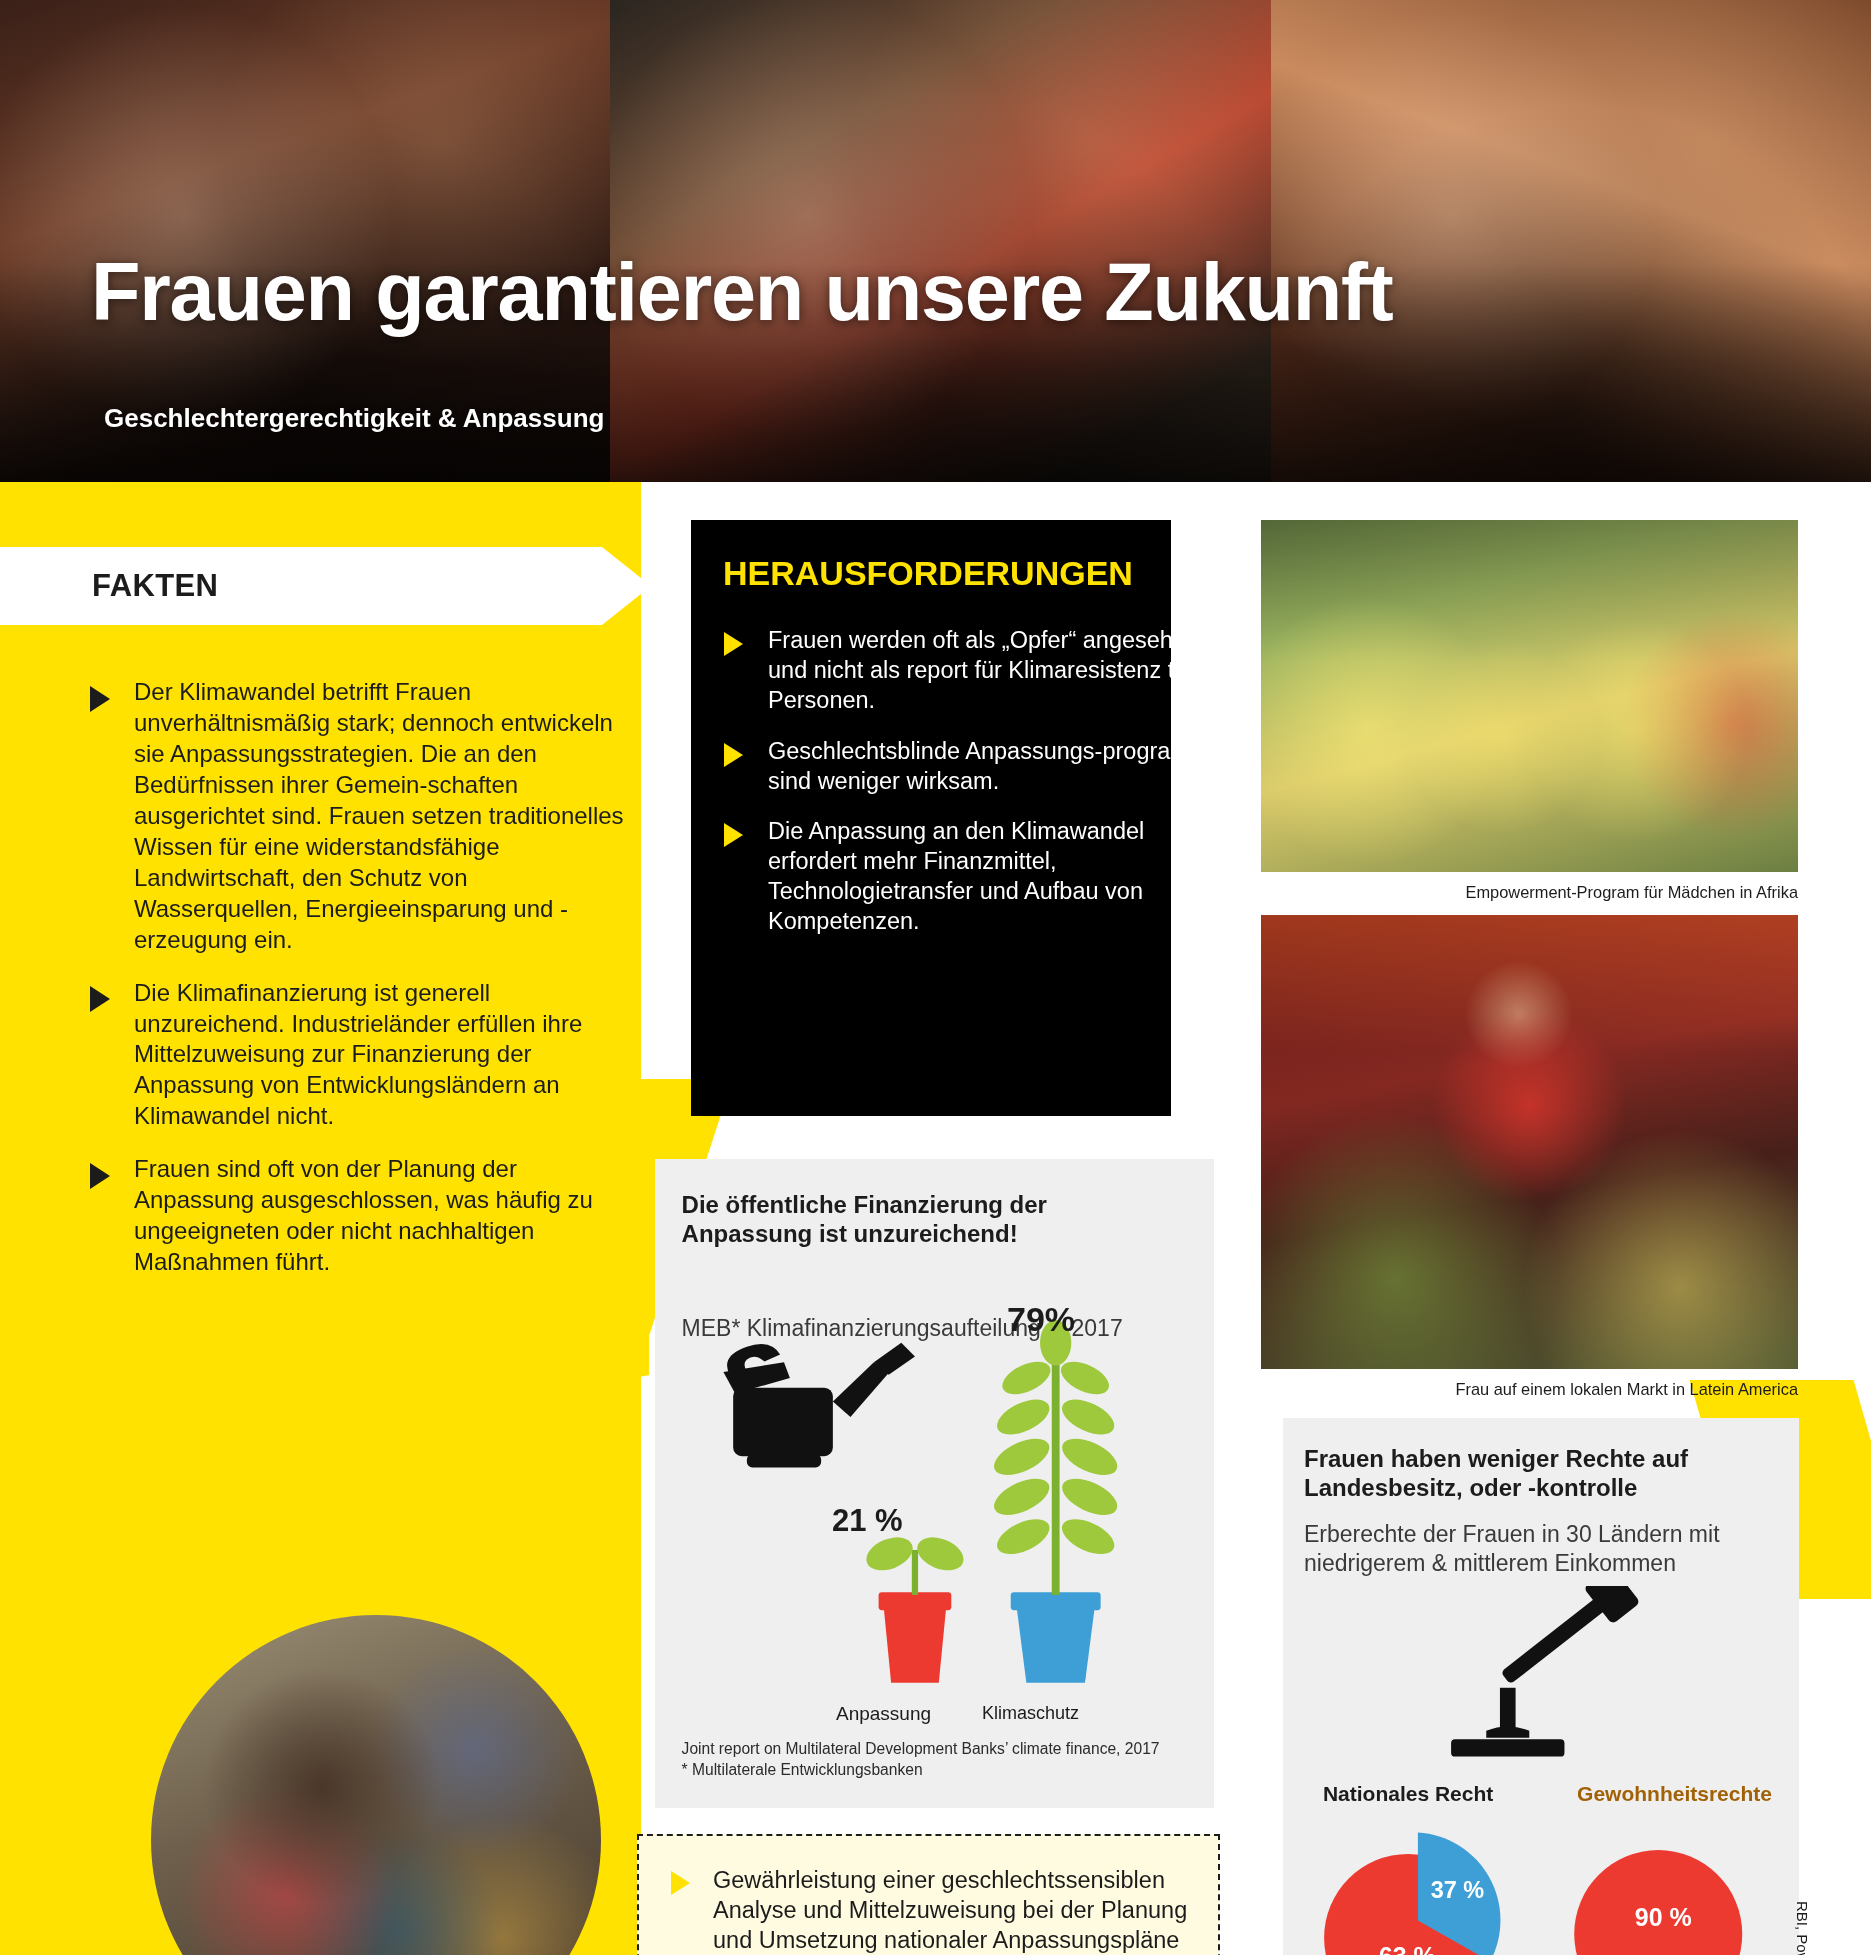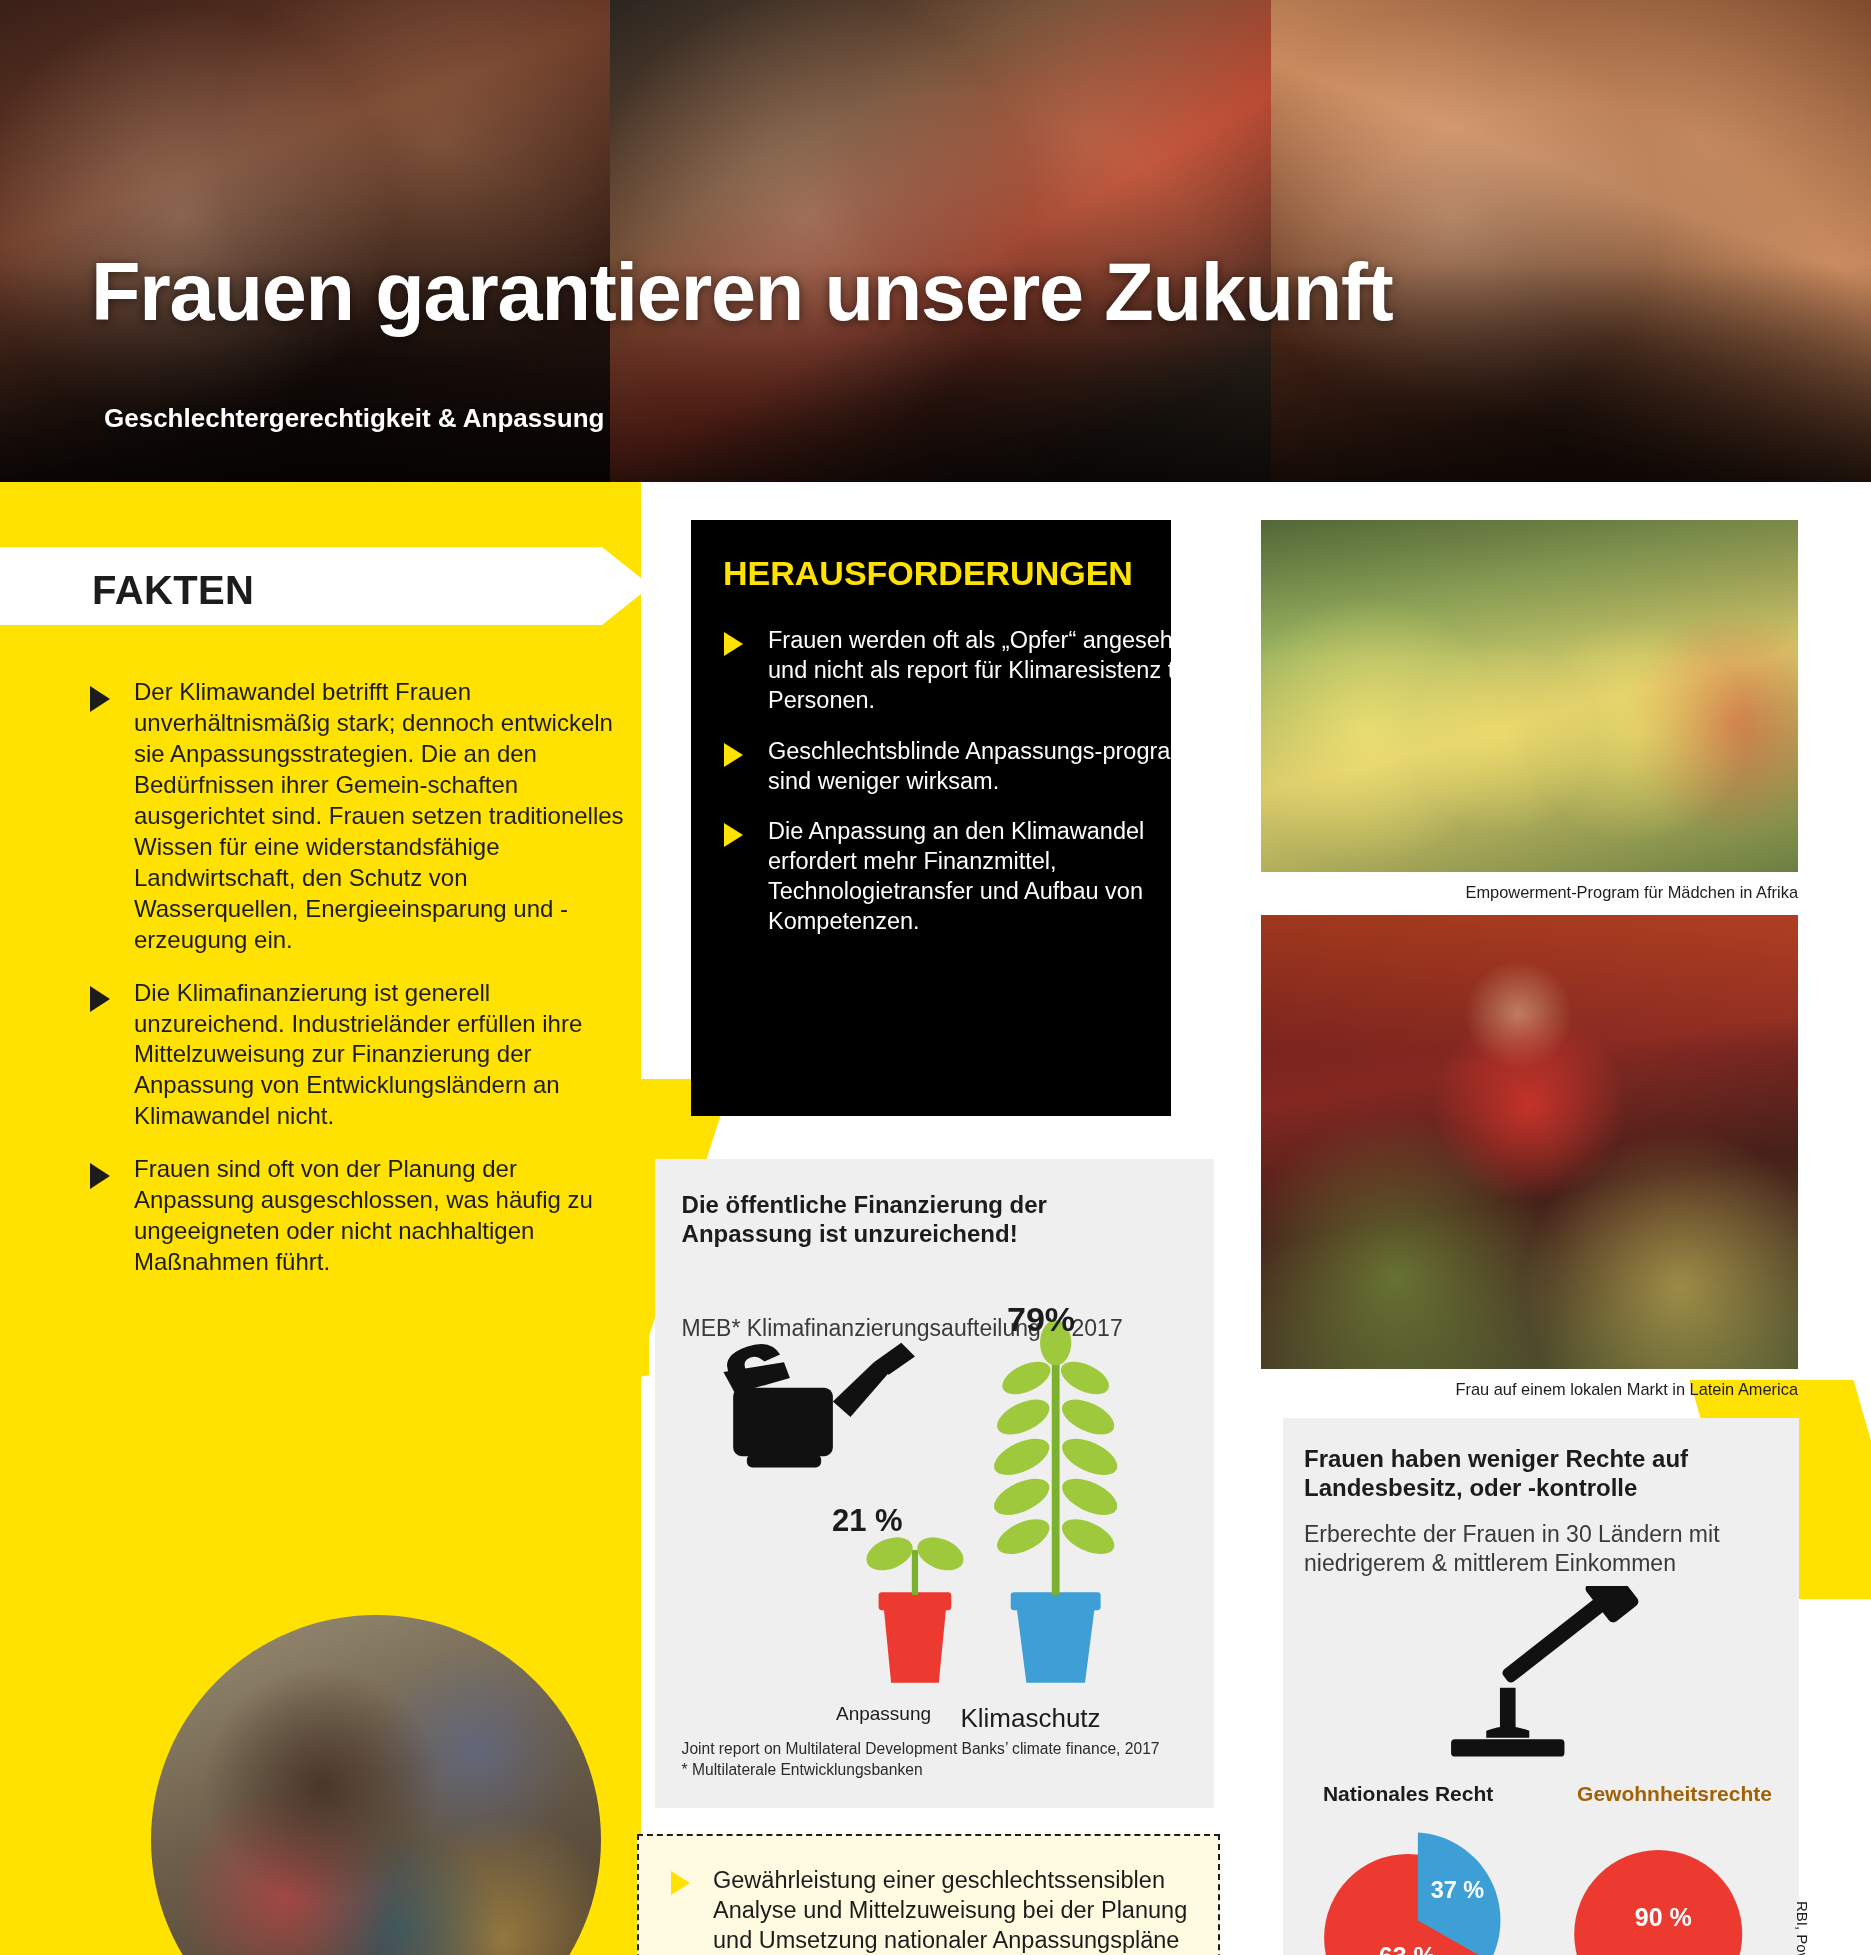--- a/index.html
+++ b/index.html
@@ -34,21 +34,21 @@
      transform:skewX(-18deg);}
   .diag2{position:absolute;left:-15.6px;top:1287px;width:665px;height:141px;background:#ffe200;
      transform:skewY(-9deg);}
   .diag3{position:absolute;left:1721px;top:1380px;width:164px;height:219px;background:#ffe200;
      transform:skewX(16deg);}
 
   
   .fakten-banner{position:absolute;left:0;top:547px;width:602px;height:78px;background:#ffffff;}
   .fakten-arrow{position:absolute;left:602px;top:547px;width:0;height:0;
      border-top:39px solid transparent;border-bottom:39px solid transparent;border-left:49px solid #ffffff;}
-  .fakten-label{position:absolute;left:92px;top:568px;font-size:40px;font-weight:bold;color:#1c1c1c;letter-spacing:0.4px;}
+  .fakten-label{position:absolute;left:92px;top:568px;font-size:31px;font-weight:bold;color:#1c1c1c;letter-spacing:0.4px;}
 
   .fact-list{position:absolute;left:83px;top:677px;width:547px;}
   .fact{position:relative;padding-left:51px;margin-bottom:22px;}
   .fact .tri{position:absolute;left:7px;top:8.6px;width:0;height:0;
      border-top:13.3px solid transparent;border-bottom:13.3px solid transparent;border-left:20.3px solid #1c1c1c;}
   .fact p{font-size:24px;line-height:1.29;color:#1c1c1c;}
 
   
   .chal{position:absolute;left:691px;top:520px;width:480px;height:596px;background:#000000;}
   .chal h2{position:absolute;left:32px;top:34px;font-size:34px;font-weight:bold;color:#ffe200;letter-spacing:0px;}
@@ -58,21 +58,21 @@
      border-top:12px solid transparent;border-bottom:12px solid transparent;border-left:19px solid #ffe200;}
   .chal-item p{font-size:23.5px;line-height:1.28;color:#ffffff;}
 
   
   .chart-card{position:absolute;left:655px;top:1159px;width:559px;height:649px;background:#efefef;padding-left:41px;}
   .cc-t1{position:absolute;left:26.6px;top:30.5px;width:501px;font-size:24px;font-weight:bold;line-height:1.22;color:#1c1c1c;}
   .cc-t2{position:absolute;left:26.6px;top:109px;width:508px;font-size:23px;color:#3a3a3a;margin-top:47px;}
   .pct79{position:absolute;left:352px;top:141px;font-size:34px;font-weight:bold;color:#1c1c1c;}
   .pct21{position:absolute;left:177px;top:344px;font-size:31px;font-weight:bold;color:#1c1c1c;}
   .lbl-anp{position:absolute;left:164px;top:544px;width:129px;text-align:center;font-size:19px;color:#1c1c1c;}
-  .lbl-kli{position:absolute;left:301px;top:544px;width:149px;text-align:center;font-size:26px;color:#1c1c1c;}
+  .lbl-kli{position:absolute;left:301px;top:544px;width:149px;text-align:center;font-size:18px;color:#1c1c1c;}
   .cc-src{position:absolute;left:26.6px;top:580px;width:516px;font-size:15.6px;line-height:1.32;color:#2b2b2b;}
 
   
   .plants{position:absolute;left:0;top:0;width:559px;height:649px;}
 
   
   .pimg{position:absolute;overflow:hidden;}
   .pimg1{left:1261px;top:520px;width:537px;height:352px;
      background:linear-gradient(165deg,#6f8a4a 0%,#9ab35f 25%,#d9c96a 55%,#6b7f42 100%);}
   .pimg1:after{content:"";position:absolute;inset:0;background:

